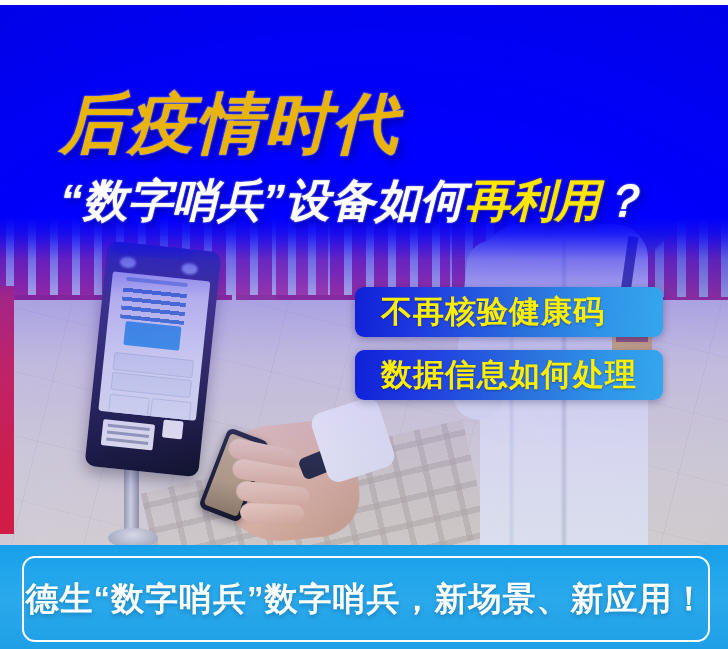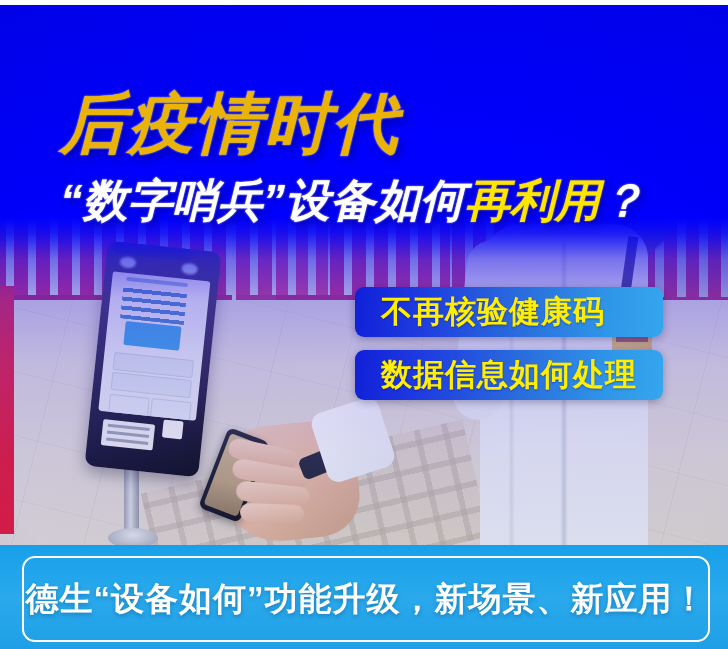--- a/index.html
+++ b/index.html
@@ -306,17 +306,17 @@
     <div class="pill">
       <span>不再核验健康码</span>
     </div>
     <div class="pill">
       <span>数据信息如何处理</span>
     </div>
   </div>
 
   <div class="banner">
     <div class="banner-inner">
-      <span>德生“设备如何”功能升级，新场景、新应用！</span>
+      <span>德生“数字哨兵”数字哨兵，新场景、新应用！</span>
     </div>
   </div>
 
 </div>
 
 </body></html>

